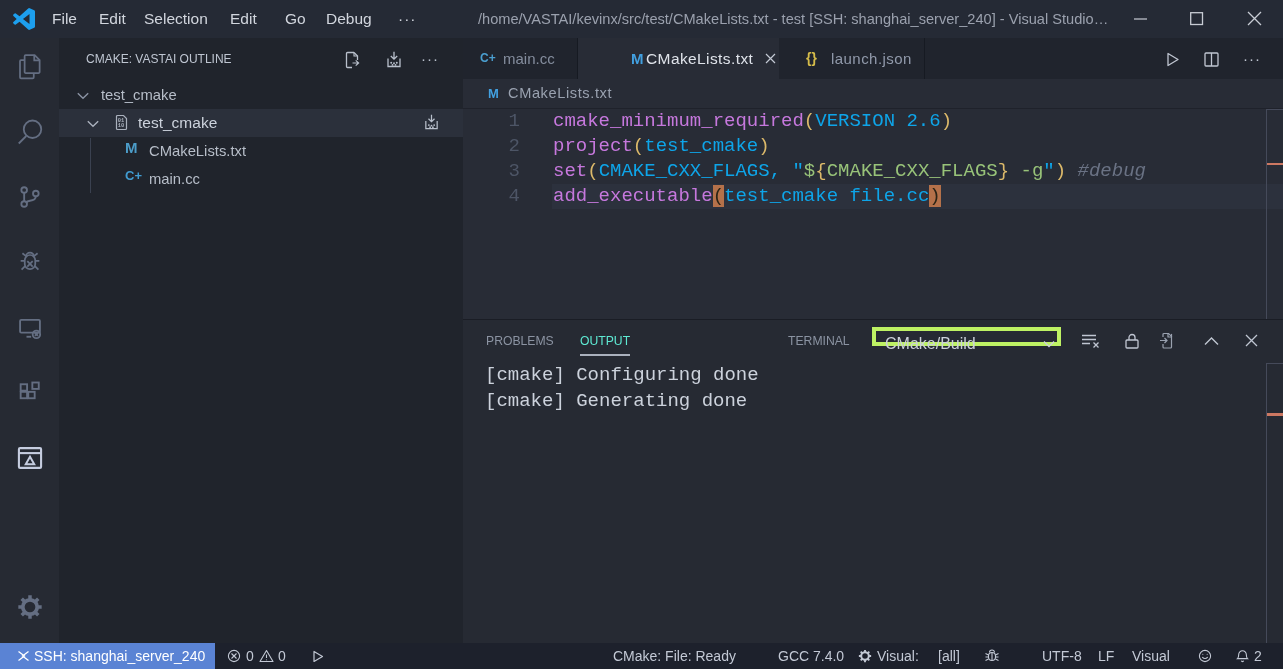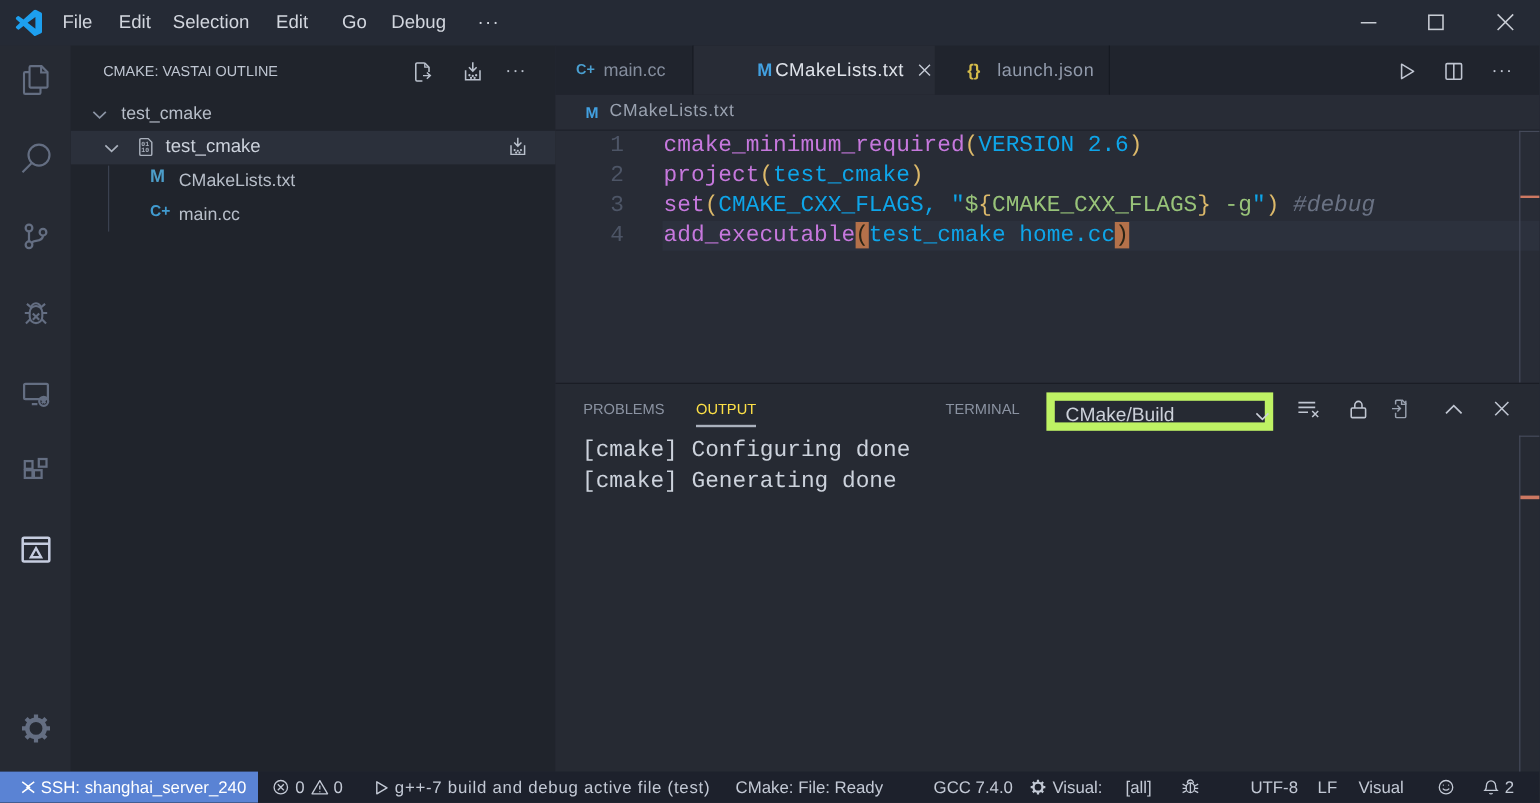--- a/index.html
+++ b/index.html
@@ -43,20 +43,21 @@
   <svg class="abs" style="left:13px;top:8px" width="22" height="22" viewBox="0 0 100 100">
         <path fill="#1d9fee" d="M96.5 10.7 76 .8a6.2 6.2 0 0 0-7 1.2L29.8 37.8 12.7 24.9a4.1 4.1 0 0 0-5.3.2L1.9 30.1a4.1 4.1 0 0 0 0 6L16.7 50 1.9 63.9a4.1 4.1 0 0 0 0 6l5.5 5a4.1 4.1 0 0 0 5.3.2l17.1-13 39.2 35.9a6.2 6.2 0 0 0 7 1.2l20.5-9.9A6.2 6.2 0 0 0 100 83.7V16.3a6.2 6.2 0 0 0-3.5-5.6zM75 72.3 45.3 50 75 27.7z"></path>
       </svg>
   <div class="menu" style="left:52px">File</div>
   <div class="menu" style="left:99px">Edit</div>
   <div class="menu" style="left:144px">Selection</div>
   <div class="menu" style="left:230px">Edit</div>
   <div class="menu" style="left:285px">Go</div>
   <div class="menu" style="left:326px">Debug</div>
   <div class="menu" style="left:398px;letter-spacing:1px">···</div>
+  <div id="title-text">/home/VASTAI/kevinx/src/test/CMakeLists.txt - test [SSH: shanghai_server_240] - Visual Studio…</div>
 
   <svg class="abs" style="left:1133px;top:11px" width="15" height="15" viewBox="0 0 15 15">
         <path stroke="#c8ccd4" stroke-width="1.2" d="M1 8h13"></path>
       </svg>
   <svg class="abs" style="left:1189px;top:11px" width="15" height="15" viewBox="0 0 15 15">
         <rect x="1.7" y="1.7" width="11.8" height="11.8" fill="none" stroke="#c8ccd4" stroke-width="1.3"></rect>
       </svg>
   <svg class="abs" style="left:1247px;top:11px" width="15" height="15" viewBox="0 0 15 15">
         <path stroke="#c8ccd4" stroke-width="1.3" d="M1 1l13 13M14 1L1 14"></path>
       </svg>
@@ -211,33 +212,33 @@
   <div id="code">
 
     <div class="abs" style="left:89px;top:76px;width:731px;height:25px;background:#2c313d"></div>
     <div class="ln" style="top:1px">1</div>
     <div class="ln" style="top:26px">2</div>
     <div class="ln" style="top:51px">3</div>
     <div class="ln" style="top:76px">4</div>
     <div class="cl" style="left:90px;top:1px"><span class="mag">cmake_minimum_required</span><span class="gold">(</span><span class="fg">VERSION 2.6</span><span class="gold">)</span></div>
     <div class="cl" style="left:90px;top:26px"><span class="mag">project</span><span class="gold">(</span><span class="fg">test_cmake</span><span class="gold">)</span></div>
     <div class="cl" style="left:90px;top:51px"><span class="mag">set</span><span class="gold">(</span><span class="fg">CMAKE_CXX_FLAGS, "</span><span class="grn">$</span><span class="gold">{</span><span class="grn">CMAKE_CXX_FLAGS</span><span class="gold">}</span><span class="grn"> -g</span><span class="fg">"</span><span class="gold">)</span><span class="cmt"> #debug</span></div>
-    <div class="cl" style="left:90px;top:76px"><span class="mag">add_executable</span><span class="brk">(</span><span class="fg">test_cmake home.cc</span><span class="brk">)</span></div>
+    <div class="cl" style="left:90px;top:76px"><span class="mag">add_executable</span><span class="brk">(</span><span class="fg">test_cmake file.cc</span><span class="brk">)</span></div>
 
     <div class="abs" style="left:803px;top:1px;width:17px;height:1px;background:#454a5a"></div>
         <div class="abs" style="left:803px;top:1px;width:1px;height:210px;background:#454a5a"></div>
     <div class="abs" style="left:804px;top:54.5px;width:16px;height:2.5px;background:#cd7862"></div>
   </div>
 </div>
 
 <div id="panel">
   <div class="ptab" style="left:23px">PROBLEMS</div>
-  <div class="ptab" style="left:117px;color:#fde047">OUTPUT<div style="position:absolute;left:0;top:34px;width:100%;height:2px;background:#aab1bd"></div></div>
+  <div class="ptab" style="left:117px;color:#5eead4">OUTPUT<div style="position:absolute;left:0;top:34px;width:100%;height:2px;background:#aab1bd"></div></div>
   <div class="ptab" style="left:325px">TERMINAL</div>
-  <div class="abs" style="left:409px;top:7px;width:189px;height:32px;background:#262a33;border:7px solid #bef264;color:#ccd1da;font-size:16px;line-height:25px"><span style="padding-left:9px">CMake/Build</span>
+  <div class="abs" style="left:409px;top:7px;width:189px;height:19px;background:#262a33;border:4px solid #bef264;color:#ccd1da;font-size:16px;line-height:25px"><span style="padding-left:9px">CMake/Build</span>
     <svg class="abs" style="left:166px;top:8px" width="14" height="10" viewBox="0 0 14 10" fill="none" stroke="#ccd1da" stroke-width="1.3">
           <path d="M2 2.5 7 7.5l5-5"></path>
         </svg>
   </div>
 
   <svg class="abs" style="left:618px;top:13px" width="20" height="17" viewBox="0 0 20 17" fill="none" stroke="#c0c6d2" stroke-width="1.3">
         <path d="M1 2.5h14M1 6.5h14M1 10.5h8"></path>
         <path d="M12.5 9.5l5 5M17.5 9.5l-5 5"></path>
       </svg>
   <svg class="abs" style="left:661px;top:12px" width="16" height="18" viewBox="0 0 16 18" fill="none" stroke="#c0c6d2" stroke-width="1.3">
@@ -277,21 +278,20 @@
       </svg>
   <div class="it" style="left:246px">0</div>
   <svg class="abs" style="left:259px;top:6px" width="15" height="14" viewBox="0 0 15 14" fill="none" stroke="#c3c9d5" stroke-width="1.1">
         <path d="M7.5 1.5 14 12.5H1z" stroke-linejoin="round"></path>
         <path d="M7.5 5.5V9M7.5 10.4v.8"></path>
       </svg>
   <div class="it" style="left:278px">0</div>
   <svg class="abs" style="left:312px;top:7px" width="12" height="13" viewBox="0 0 12 13" fill="none" stroke="#c3c9d5" stroke-width="1.2">
         <path d="M2 1.5v10l8.5-5z" stroke-linejoin="round"></path>
       </svg>
-  <div class="it" style="left:329px;letter-spacing:0.62px">g++-7 build and debug active file (test)</div>
   <div class="it" style="left:613px">CMake: File: Ready</div>
   <div class="it" style="left:778px">GCC 7.4.0</div>
   <svg class="abs" style="left:858px;top:6px" width="14" height="14" viewBox="0 0 24 24" fill="none">
         <circle cx="12" cy="12" r="6.5" stroke="#c3c9d5" stroke-width="3.4"></circle>
         <path stroke="#c3c9d5" stroke-width="3.2" d="M12 1.5v4M12 18.5v4M1.5 12h4M18.5 12h4M4.6 4.6l2.9 2.9M16.5 16.5l2.9 2.9M19.4 4.6l-2.9 2.9M7.5 16.5l-2.9 2.9"></path>
         <circle cx="12" cy="12" r="2.8" fill="#1c202b"></circle>
       </svg>
   <div class="it" style="left:877px">Visual:</div>
   <div class="it" style="left:938px">[all]</div>
   <svg class="abs" style="left:984px;top:5px" width="16" height="16" viewBox="0 0 16 16" fill="none" stroke="#c3c9d5" stroke-width="1.1">

